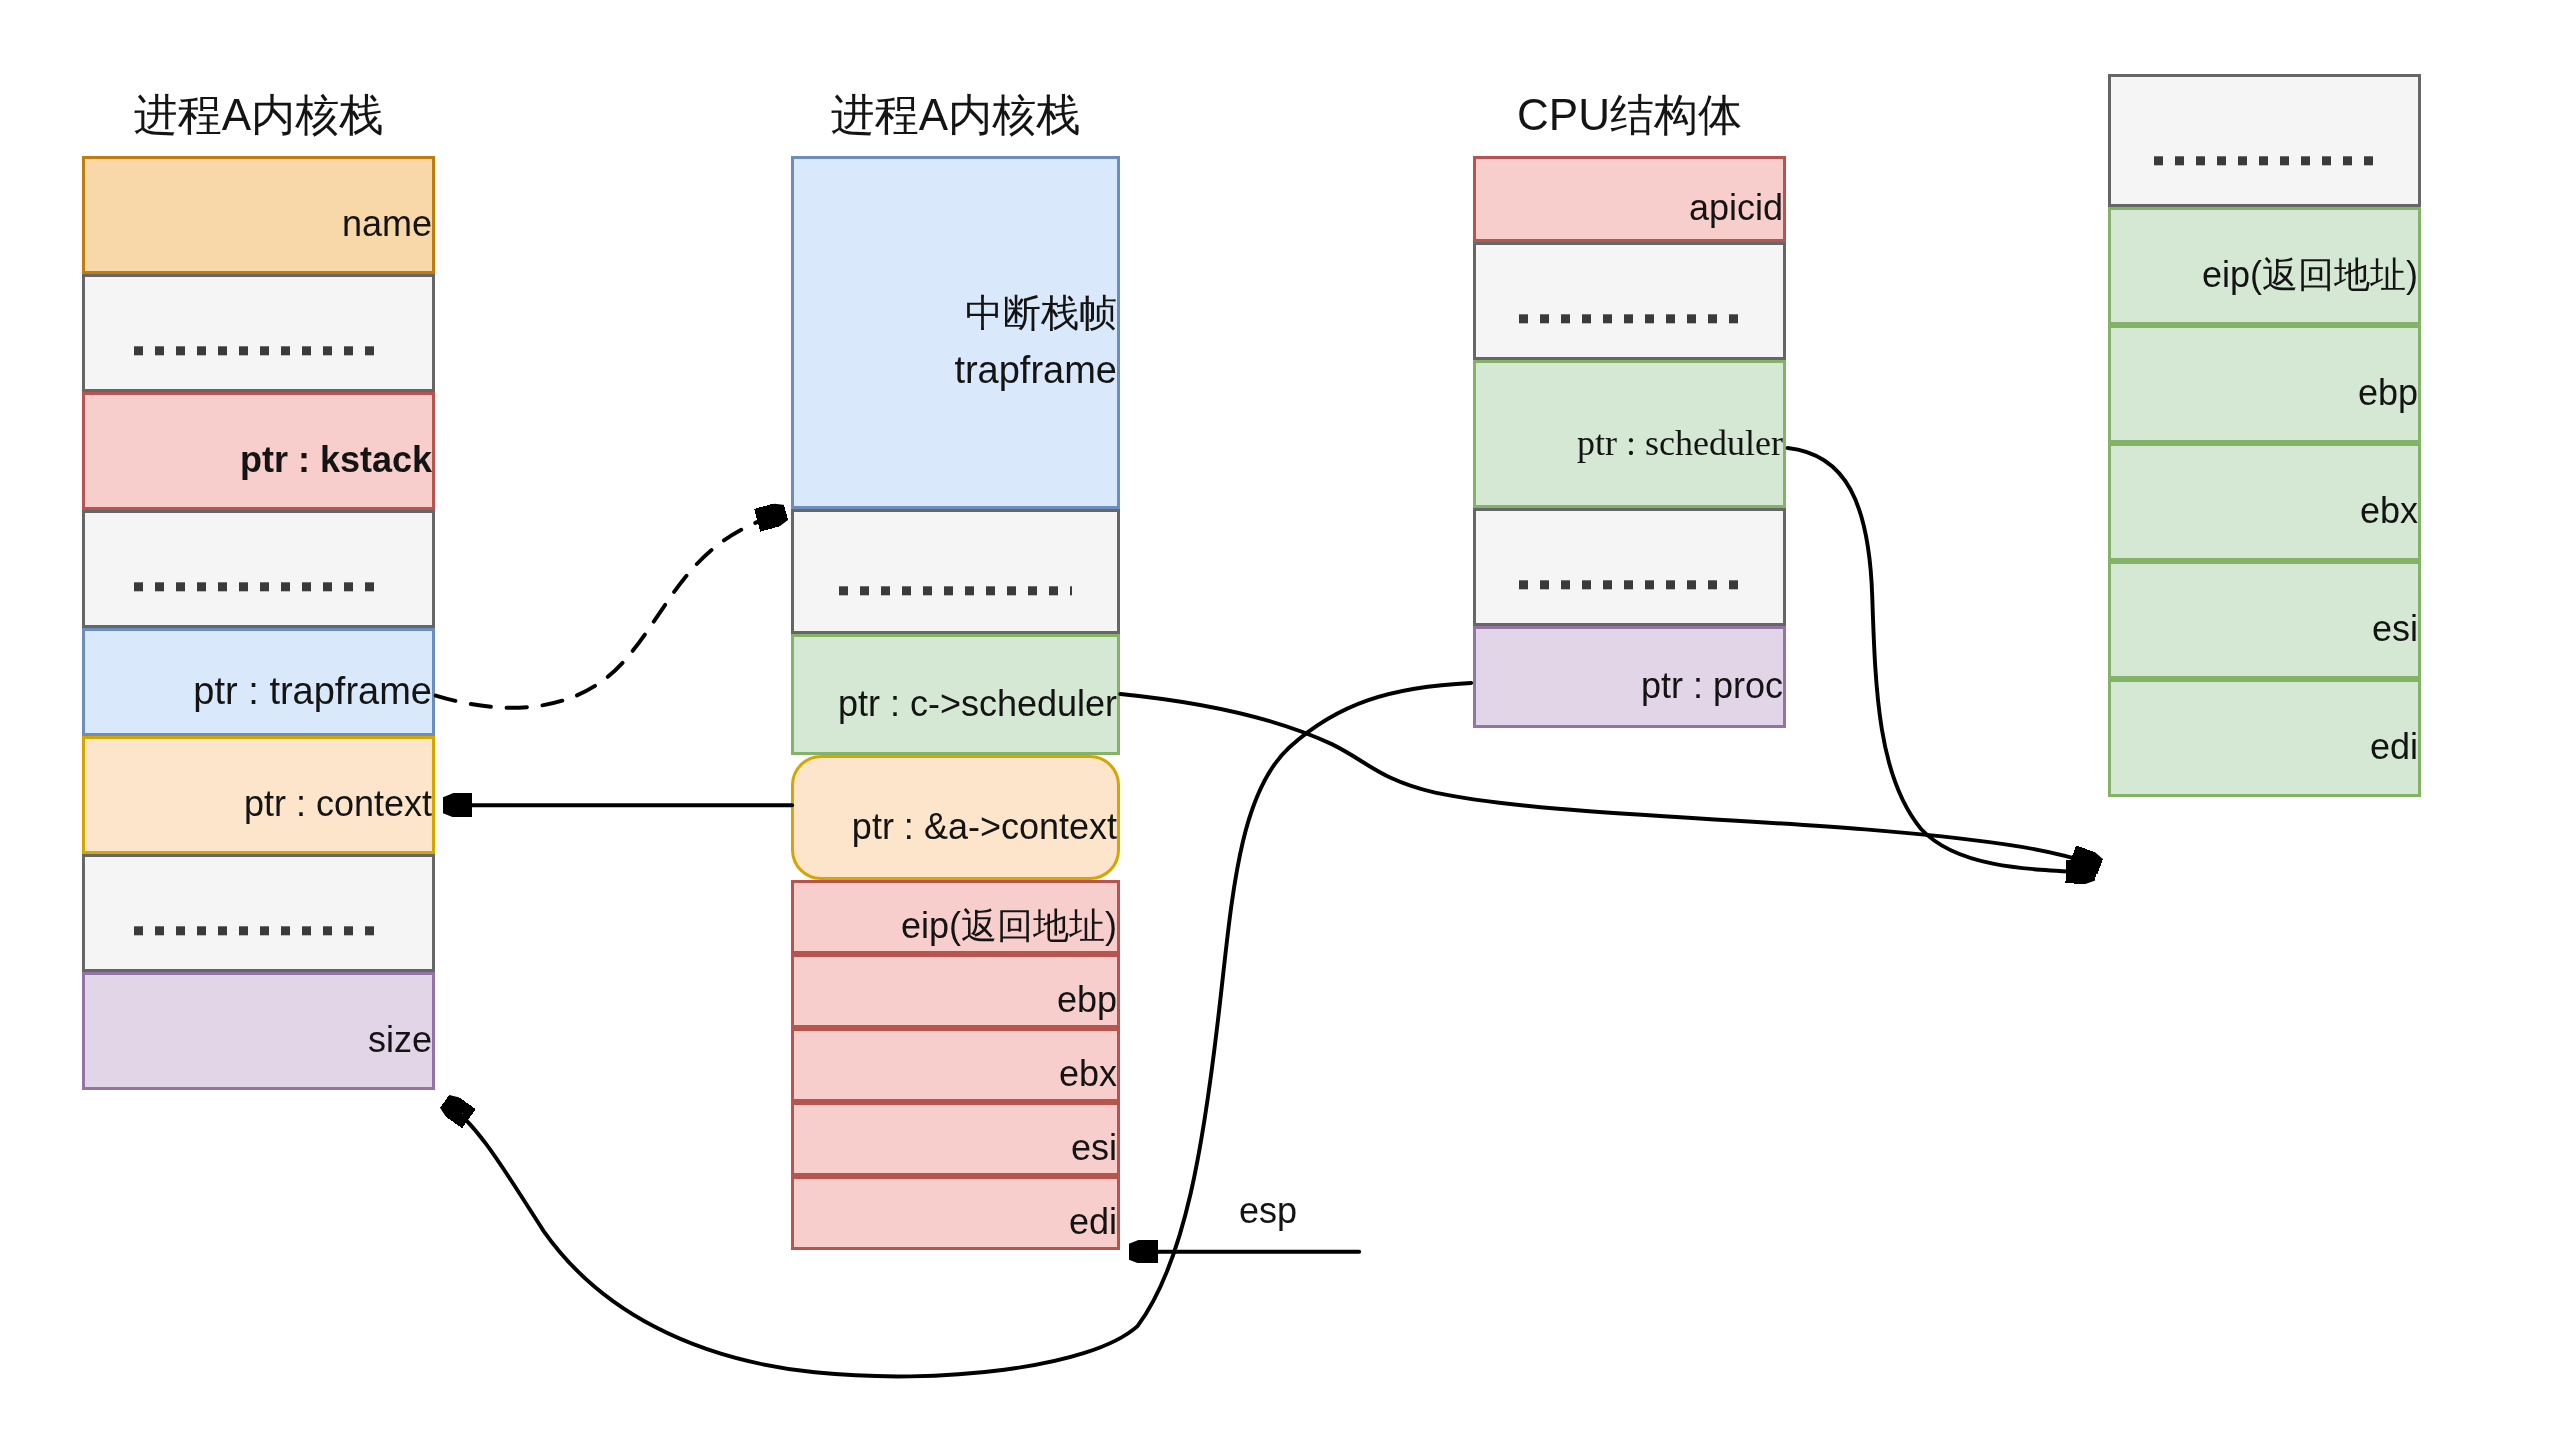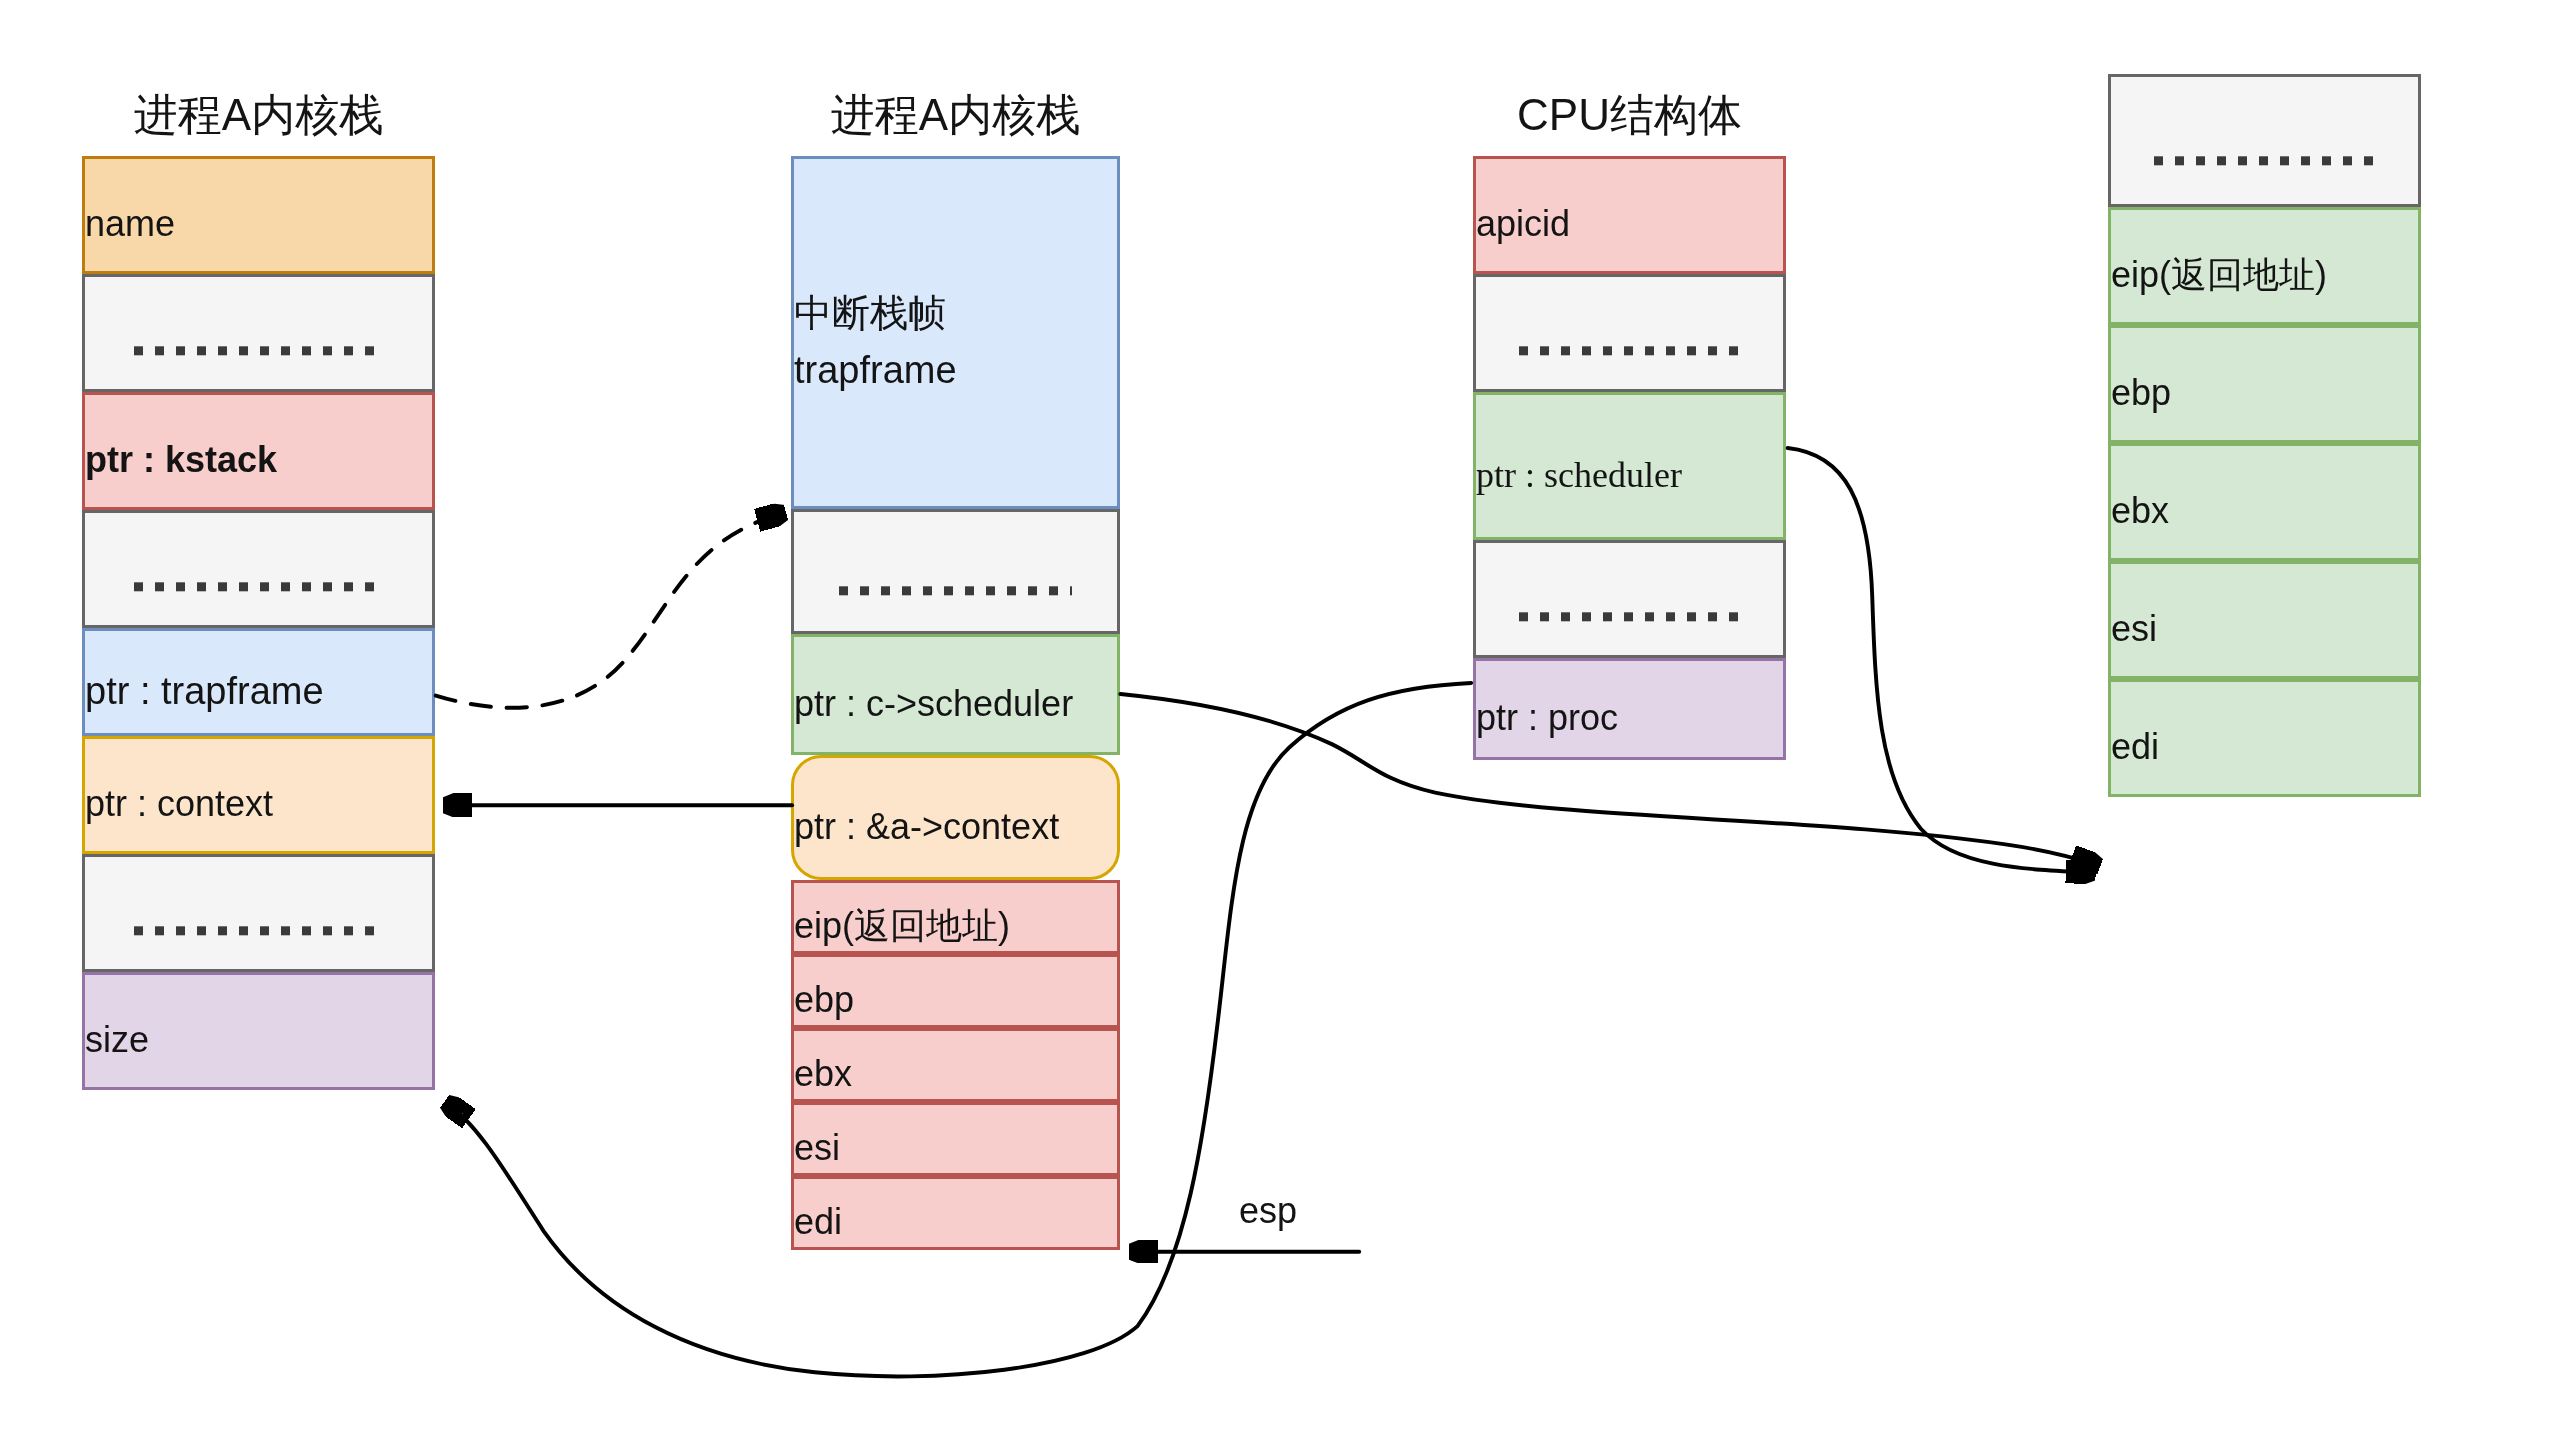--- a/index.html
+++ b/index.html
@@ -14,21 +14,21 @@
   }
   html,body{margin:0;padding:0;background:var(--bg);}
   body{font-family:"Liberation Sans","DejaVu Sans",sans-serif;color:var(--text);}
   #canvas{position:relative;width:2550px;height:1453px;background:var(--bg);overflow:hidden;}
 
   .col{position:absolute;top:74px;}
   .col-title{height:82px;line-height:82px;text-align:center;font-size:44px;
              white-space:nowrap;color:var(--text);}
   .cells{display:flex;flex-direction:column;}
   .cell{box-sizing:border-box;position:relative;display:flex;flex-direction:column;
-        align-items:flex-start;justify-content:center;font-size:36px;text-align:center;
+        align-items:flex-end;justify-content:center;font-size:36px;text-align:center;
         padding-top:18px;}
   .cell span{position:relative;z-index:2;}
   .v-orange{background:var(--orange-fill);border:3.1px solid var(--orange-border);}
   .v-peach {background:var(--peach-fill); border:3.1px solid var(--peach-border);}
   .v-red   {background:var(--red-fill);   border:3.1px solid var(--red-border);}
   .v-blue  {background:var(--blue-fill);  border:3.1px solid var(--blue-border);font-size:38px;line-height:1.5;}
   .v-green {background:var(--green-fill); border:3.1px solid var(--green-border);}
   .v-purple{background:var(--purple-fill);border:3.1px solid var(--purple-border);}
   .v-dots  {background:var(--gray-fill);  border:3.1px solid var(--gray-border);}
   .dots-strip{position:absolute;top:66%;left:14%;width:72%;height:9.4px;transform:translateY(-50%);
@@ -110,21 +110,21 @@
         </div>
         <div class="cell v-red" style="height: 74px;">
           <span>edi</span>
         </div>
       </div>
   </div>
 
   <div class="col" id="col-2">
     <div class="col-title">CPU结构体</div>
     <div class="cells">
-        <div class="cell v-red" style="height: 118px;">
+        <div class="cell v-red" style="height: 86px;">
           <span>apicid</span>
         </div>
         <div class="cell v-dots" style="height: 118px;">
           <div class="dots-strip"></div>
         </div>
         <div class="cell v-green" style="height: 148px; font-family: Liberation Serif, serif;">
           <span>ptr : scheduler</span>
         </div>
         <div class="cell v-dots" style="height: 118px;">
           <div class="dots-strip"></div>

